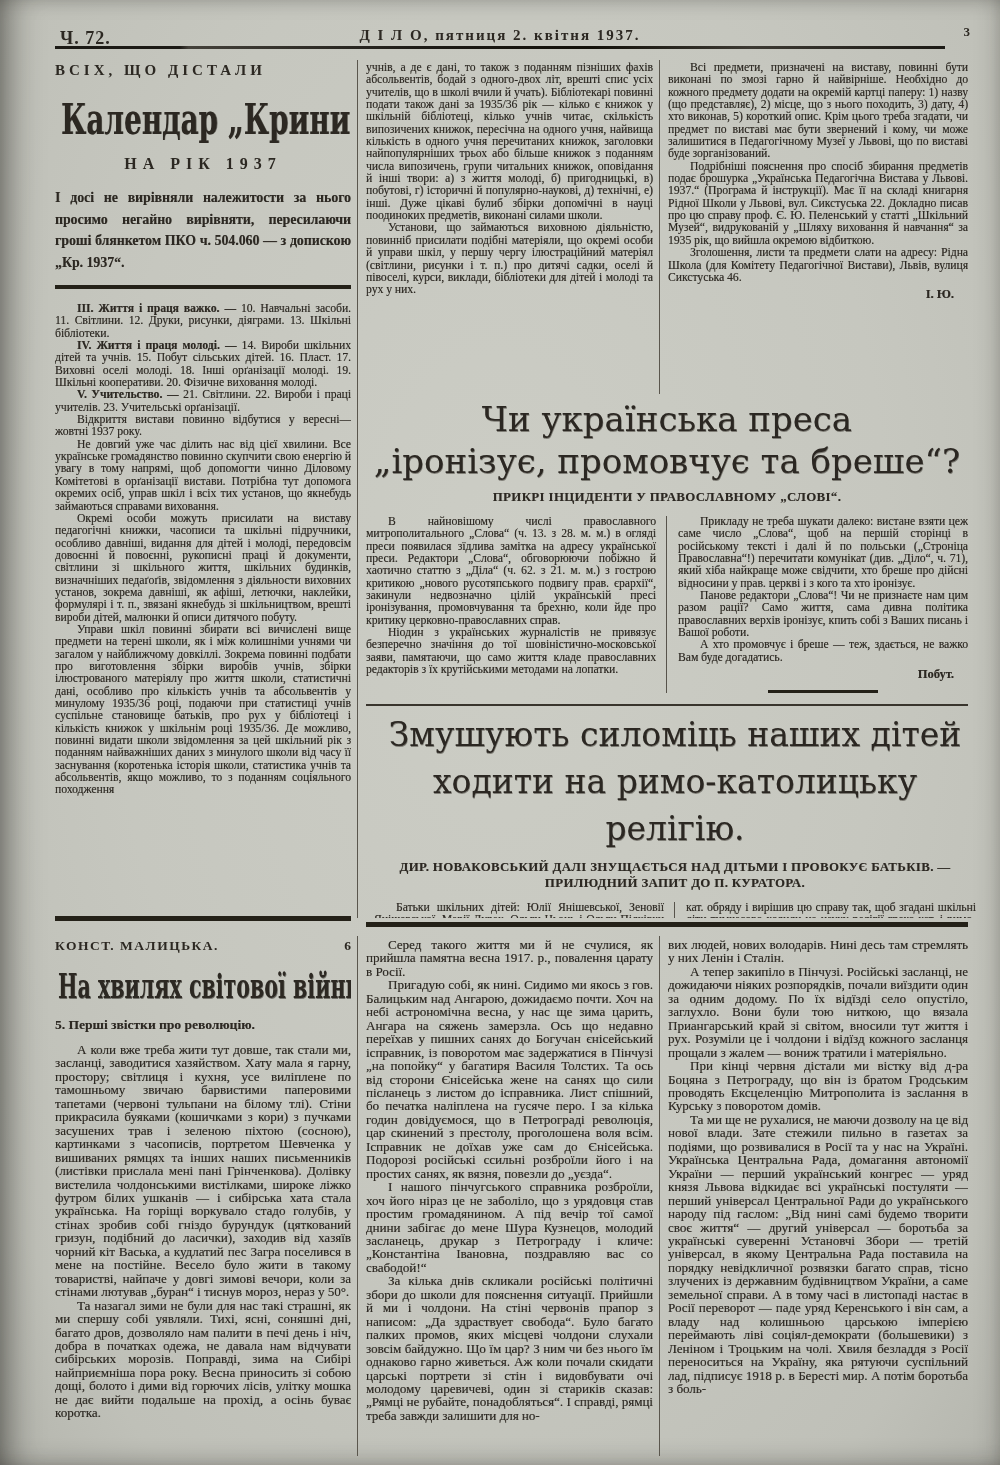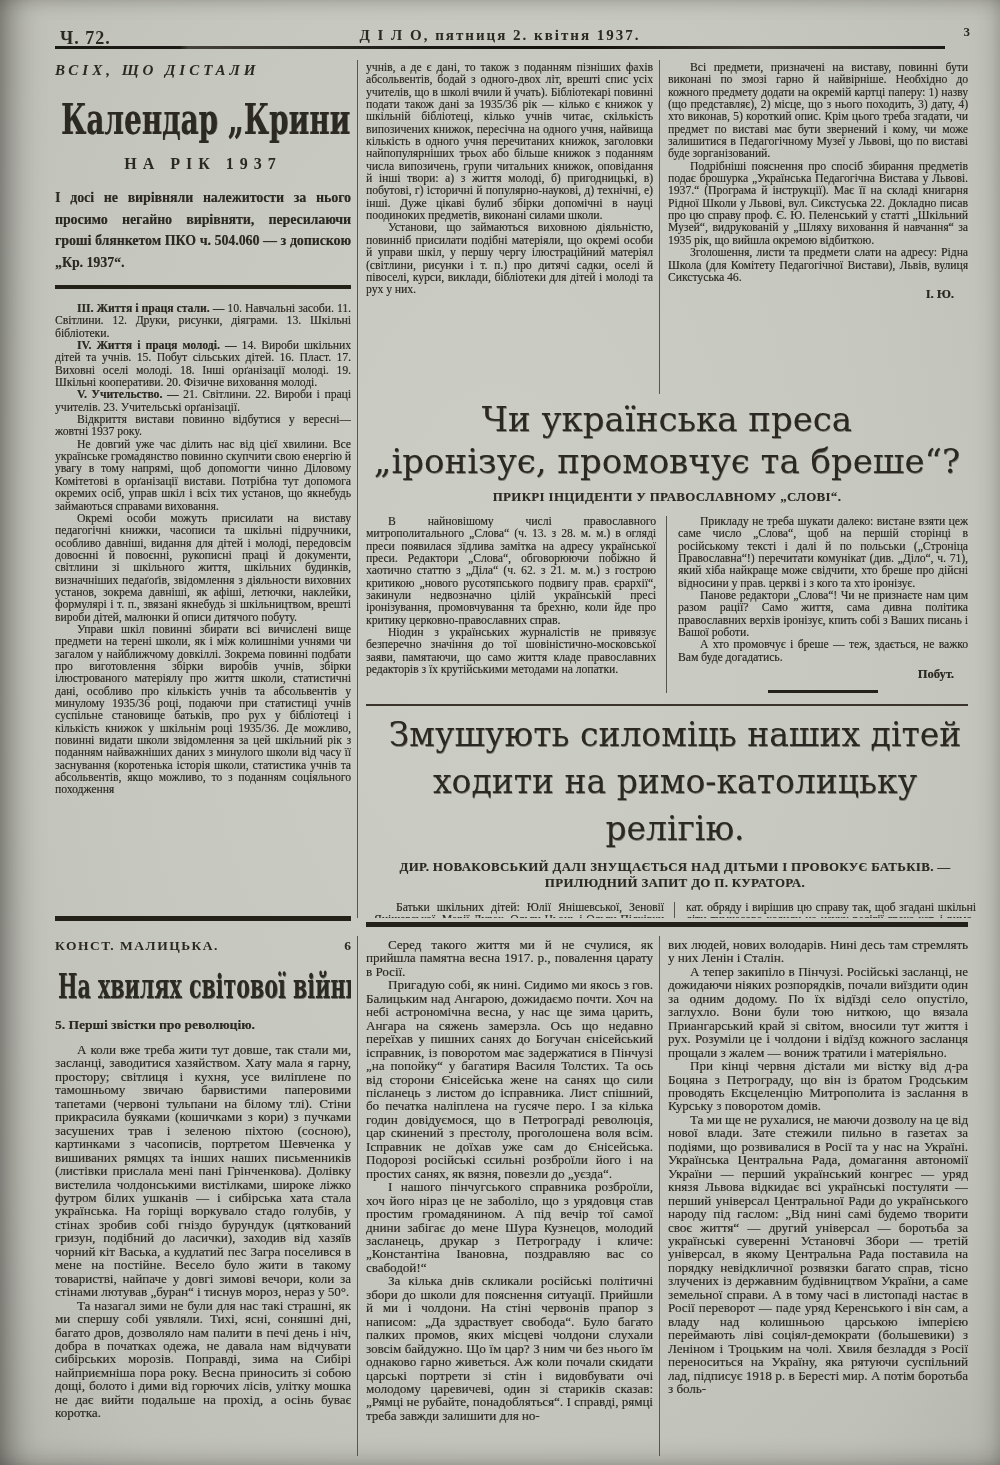--- a/index.html
+++ b/index.html
@@ -26,21 +26,21 @@
   .vrule{width:1px;background:#5a564d;}
   .thick-rule{height:4px;background:#242118;}
   .thin-rule{height:2px;background:#39352d;}
   
   .bodytext p{margin:0;text-indent:22px;text-align:justify;
     font-size:11.6px;line-height:12.35px;
     text-shadow:.35px .35px .25px rgba(44,40,34,.45);}
   .bodytext p.noindent{text-indent:0;}
   .lead{font-weight:bold;}
   
-  .ann-kicker{font-weight:bold;font-size:15px;letter-spacing:4px;margin:2px 0 0 0;font-style:italic;}
+  .ann-kicker{font-weight:bold;font-size:15px;letter-spacing:4px;margin:2px 0 0 0;}
   .ann-title{margin:14px 0 0 0;text-align:center;font-family:"DejaVu Serif",serif;font-weight:bold;
     font-size:29px;white-space:nowrap;transform:scale(.96,1.5);transform-origin:center top;
     text-shadow:.6px .6px .3px rgba(30,27,22,.5);}
   .ann-sub{margin-top:28px;text-align:center;font-weight:bold;font-size:16px;letter-spacing:6px;}
   .ann-body{margin:14px 0 0 0;font-weight:bold;font-size:13.8px;line-height:21.5px;text-align:justify;
     text-shadow:.4px .4px .25px rgba(44,40,34,.45);}
   
   .headline{font-family:"DejaVu Serif",serif;text-align:center;margin:0;font-weight:normal;
     color:#2b2722;text-shadow:.5px .5px .3px rgba(35,31,25,.45);}
   .headline-1{font-size:34px;line-height:42px;}
@@ -83,21 +83,21 @@
 
   <section class="abs clip" style="left:55px;top:60px;width:296px;height:858px;">
     <div>
       <div class="ann-kicker">ВСІХ, ЩО ДІСТАЛИ</div>
       <div class="ann-title">Календар „Криниця“</div>
       <div class="ann-sub">НА РІК 1937</div>
       <p class="ann-body">І досі не вирівняли належитости за нього просимо негайно вирівняти, пересилаючи гроші блянкетом ПКО ч. 504.060 — з допискою „Кр. 1937“.</p>
     </div>
     <div class="thick-rule" style="margin:12px 0 14px 0;"></div>
     <div class="bodytext">
-      <p><span class="lead">ІІІ. Життя і праця стали. —</span><span> 10. Навчальні засоби. 11. Світлини. 12. Друки, рисунки, діяграми. 13. Шкільні бібліотеки.</span></p>
+      <p><span class="lead">ІІІ. Життя і праця важко. —</span><span> 10. Навчальні засоби. 11. Світлини. 12. Друки, рисунки, діяграми. 13. Шкільні бібліотеки.</span></p>
       <p><span class="lead">IV. Життя і праця молоді. —</span><span> 14. Вироби шкільних дітей та учнів. 15. Побут сільських дітей. 16. Пласт. 17. Виховні оселі молоді. 18. Інші орґанізації молоді. 19. Шкільні кооперативи. 20. Фізичне виховання молоді.</span></p>
       <p><span class="lead">V. Учительство. —</span><span> 21. Світлини. 22. Вироби і праці учителів. 23. Учительські орґанізації.</span></p>
       <p>Відкриття вистави повинно відбутися у вересні—жовтні 1937 року.</p>
       <p>Не довгий уже час ділить нас від цієї хвилини. Все українське громадянство повинно скупчити свою енергію й увагу в тому напрямі, щоб допомогти чинно Діловому Комітетові в орґанізації вистави. Потрібна тут допомога окремих осіб, управ шкіл і всіх тих установ, що якнебудь займаються справами виховання.</p>
       <p>Окремі особи можуть присилати на виставу педагогічні книжки, часописи та шкільні підручники, особливо давніші, видання для дітей і молоді, передовсім довоєнні й повоєнні, рукописні праці й документи, світлини зі шкільного життя, шкільних будинків, визначніших педаґоґів, звідомлення з діяльности виховних установ, зокрема давніші, як афіші, летючки, наклейки, формулярі і т. п., звязані якнебудь зі шкільництвом, врешті вироби дітей, малюнки й описи дитячого побуту.</p>
       <p>Управи шкіл повинні збирати всі вичислені вище предмети на терені школи, як і між колишніми учнями чи загалом у найближчому довкіллі. Зокрема повинні подбати про виготовлення збірки виробів учнів, збірки ілюстрованого матеріялу про життя школи, статистичні дані, особливо про кількість учнів та абсольвентів у минулому 1935/36 році, подаючи при статистиці учнів суспільне становище батьків, про рух у бібліотеці і кількість книжок у шкільнім році 1935/36. Де можливо, повинні видати школи звідомлення за цей шкільний рік з поданням найважніших даних з минулого школи від часу її заснування (коротенька історія школи, статистика учнів та абсольвентів, якщо можливо, то з поданням соціяльного походження</p>
     </div>
   </section>
 
   <section class="abs clip bodytext" style="left:366px;top:62px;width:287px;height:332px;">

